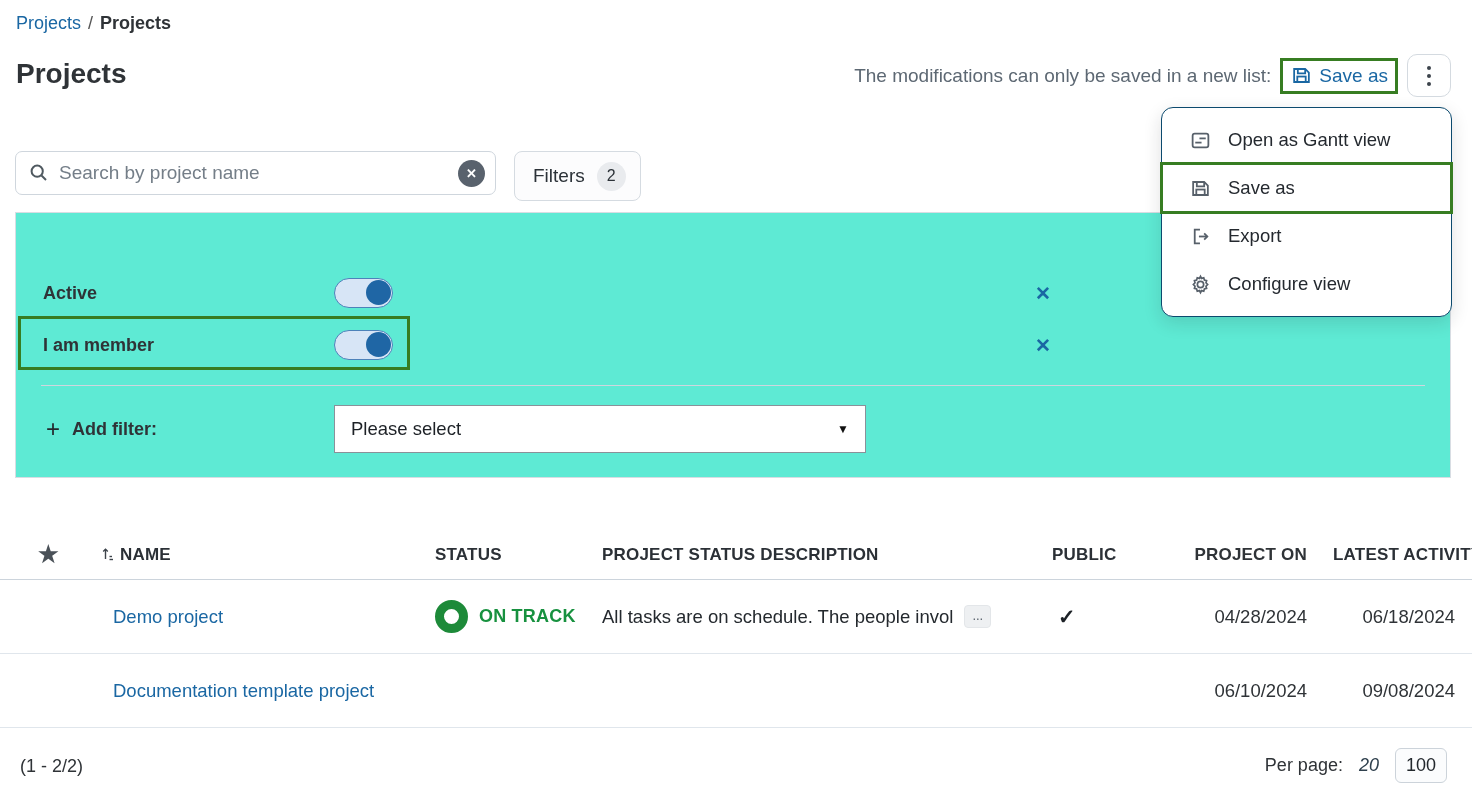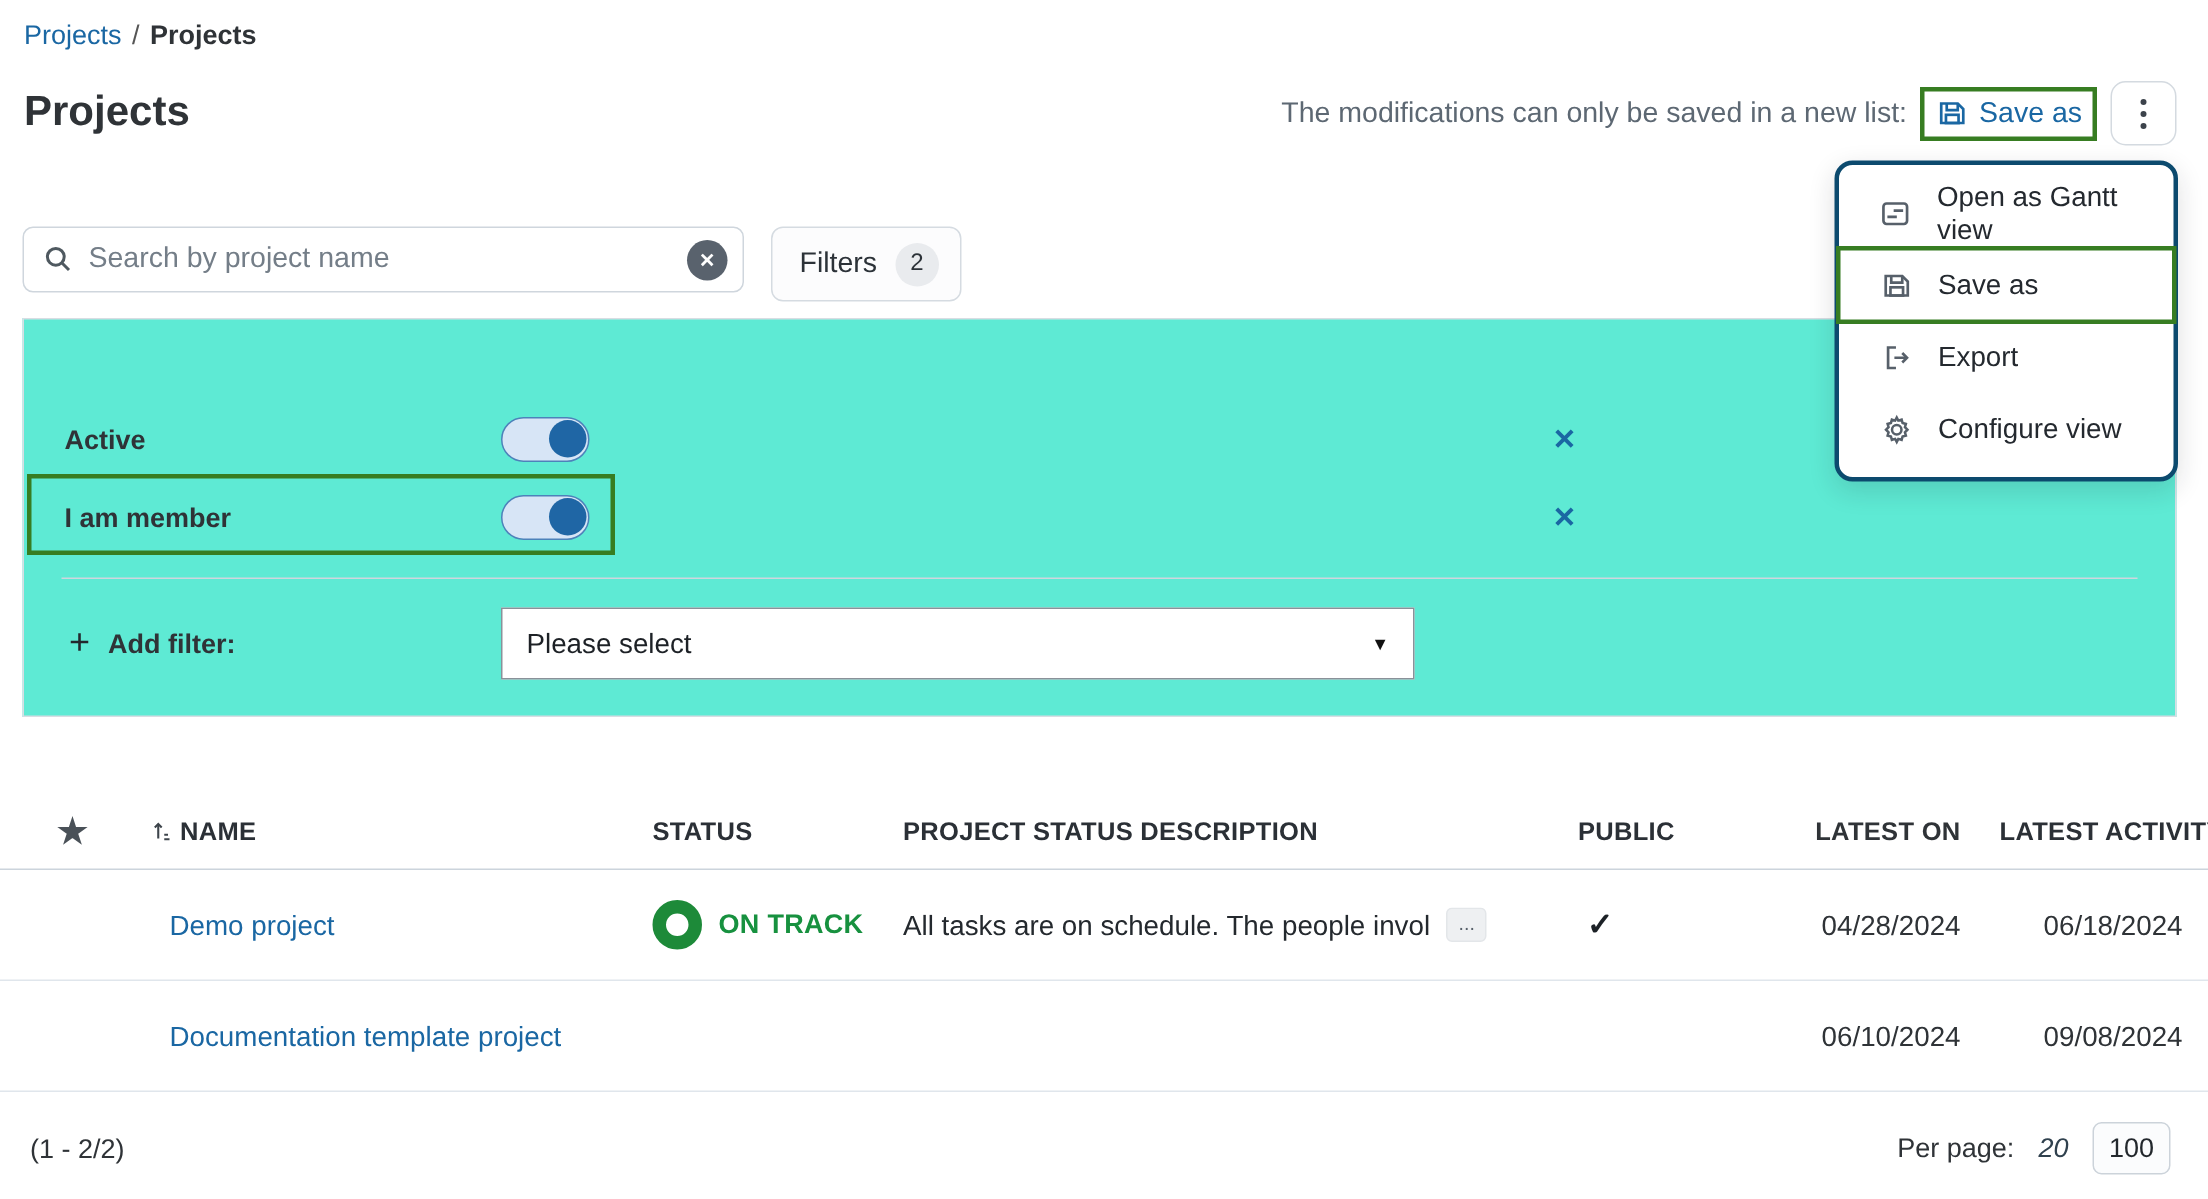--- a/index.html
+++ b/index.html
@@ -17,21 +17,21 @@
   .page-title { position:absolute; left:16px; top:58px; font-size:28px; font-weight:600; color:#2f3337; }
   .header-right { position:absolute; top:54px; right:21px; display:flex; align-items:center; gap:9px; }
   .hint-text { font-size:19px; color:#5d6873; }
   .saveas-annot { border:3px solid #377d22; padding:4px 7px; display:flex; align-items:center; gap:7px; cursor:pointer; }
   .saveas-annot a { color:#1a67a3; font-size:19px; text-decoration:none; display:flex; align-items:center; gap:7px; }
   .kebab-btn { width:44px; height:43px; border:1px solid #d4dae0; border-radius:10px; background:#fff;
                display:flex; flex-direction:column; align-items:center; justify-content:center; gap:4px; cursor:pointer; }
   .kebab-btn i { width:4px; height:4px; border-radius:50%; background:#3c434b; }
 
   
-  .dropdown { position:absolute; top:107px; right:20px; width:229px; background:#fff; border:3px solid #0c4a6e;
+  .dropdown { position:absolute; top:107px; right:20px; width:291px; background:#fff; border:1px solid #0c4a6e;
               border-radius:12px; box-shadow:0 6px 18px rgba(27,31,36,.14); z-index:50; padding:8px 0; }
   .menu-item { height:48px; display:flex; align-items:center; gap:17px; padding-left:27px; font-size:18.5px; color:#24292f; cursor:pointer; }
   .menu-item.highlighted { outline:3px solid #377d22; outline-offset:-1px; }
   .menu-ic { width:22px; height:22px; display:flex; align-items:center; justify-content:center; color:#57606a; font-size:20px; }
 
   
   .search-box { position:absolute; left:15px; top:151px; width:481px; height:44px; border:1px solid #cfd6dd; border-radius:7px;
                 display:flex; align-items:center; padding:0 10px 0 13px; background:#fff; }
   .search-box input { border:none; outline:none; flex:1; font-size:19px; color:#333; margin-left:10px; font-family:inherit; }
   .search-box input::placeholder { color:#747e88; }
@@ -51,21 +51,21 @@
   .toggle { position:relative; width:59px; height:30px; border-radius:16px; background:#d7e5f6; border:1.5px solid #4d82ba; cursor:pointer; }
   .toggle::after { content:""; position:absolute; right:1px; top:1px; width:25px; height:25px; border-radius:50%; background:#1f66a5; }
   .remove-x { position:absolute; left:1019px; top:50%; transform:translateY(-50%); color:#1a67a3; font-size:19px; font-weight:700;
               background:none; border:none; cursor:pointer; font-family:inherit; }
   .annot-member { position:absolute; left:2px; top:103px; width:392px; height:54px; border:3px solid #377d22; pointer-events:none; }
   .panel-divider { margin:14px 25px 0 25px; border:none; border-top:1px solid #cfd6dd; }
   .add-filter-row { position:relative; margin-top:19px; height:48px; }
   .add-filter-left { position:absolute; left:30px; top:0; height:48px; display:flex; align-items:center; gap:12px; cursor:pointer; }
   .plus-ic { font-size:24px; font-weight:400; color:#23282d; line-height:1; }
   .add-filter-lbl { font-size:18px; font-weight:700; color:#2f3337; }
-  .filter-select { position:absolute; left:318px; top:0; width:609px; height:48px; border:1px solid #8a9199; background:#fff;
+  .filter-select { position:absolute; left:318px; top:0; width:532px; height:48px; border:1px solid #8a9199; background:#fff;
                    display:flex; align-items:center; justify-content:space-between; padding:0 16px; cursor:pointer; }
   .filter-select .val { font-size:18.5px; color:#1d2126; }
   .filter-select .caret { font-size:12px; color:#111; }
 
   
   .table { position:absolute; left:0; top:530px; width:1472px; }
   .trow { display:grid; grid-template-columns:98px 322px 167px 450px 90px 165px 1fr; align-items:center; padding-left:15px; }
   .thead { height:50px; border-bottom:1px solid #ccd4dc; font-weight:700; font-size:17px; color:#2b3036; letter-spacing:.2px; }
   .tbody-row { height:74px; border-bottom:1px solid #e0e6ec; font-size:18.5px; }
   .cell-star { padding-left:23px; }
@@ -223,21 +223,21 @@
               <path d="M1.2 4.6 L3.5 2.3 5.8 4.6"></path>
               <path d="M7.5 12.5 H11"></path>
               <path d="M7.5 9.5 H10"></path>
           </svg>
         </span>
         <span>NAME</span>
       </div>
       <div>STATUS</div>
       <div>PROJECT STATUS DESCRIPTION</div>
       <div>PUBLIC</div>
-      <div class="cell-right cell-created">LATEST ON</div>
+      <div class="cell-right cell-created">PROJECT ON</div>
       <div class="cell-latest-h">LATEST ACTIVITY</div>
     </div>
 
     <div class="trow tbody-row">
       <div class="cell-star"></div>
       <div class="cell-name">
           <a class="proj-link">Demo project</a>
         </div>
       <div class="cell-status">
         <span class="status-ring"></span>

